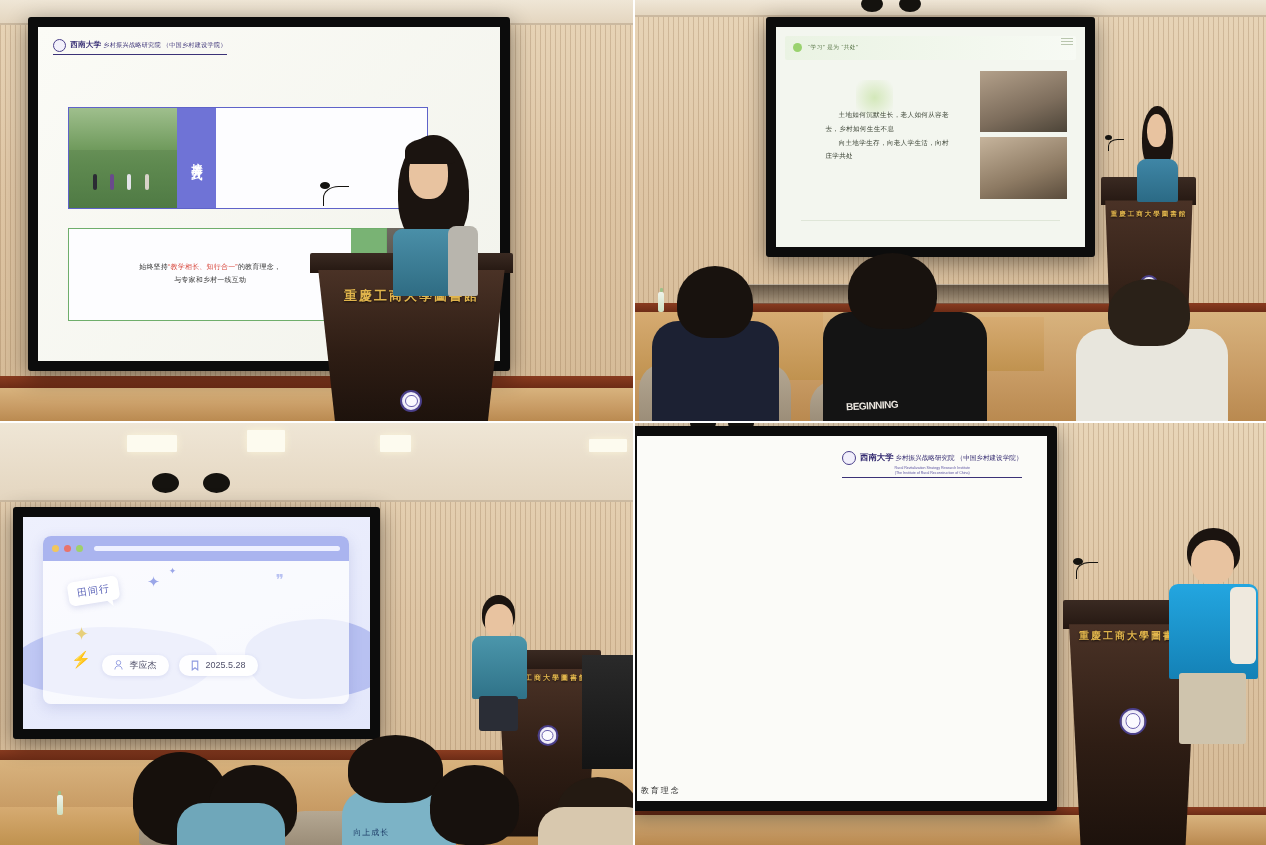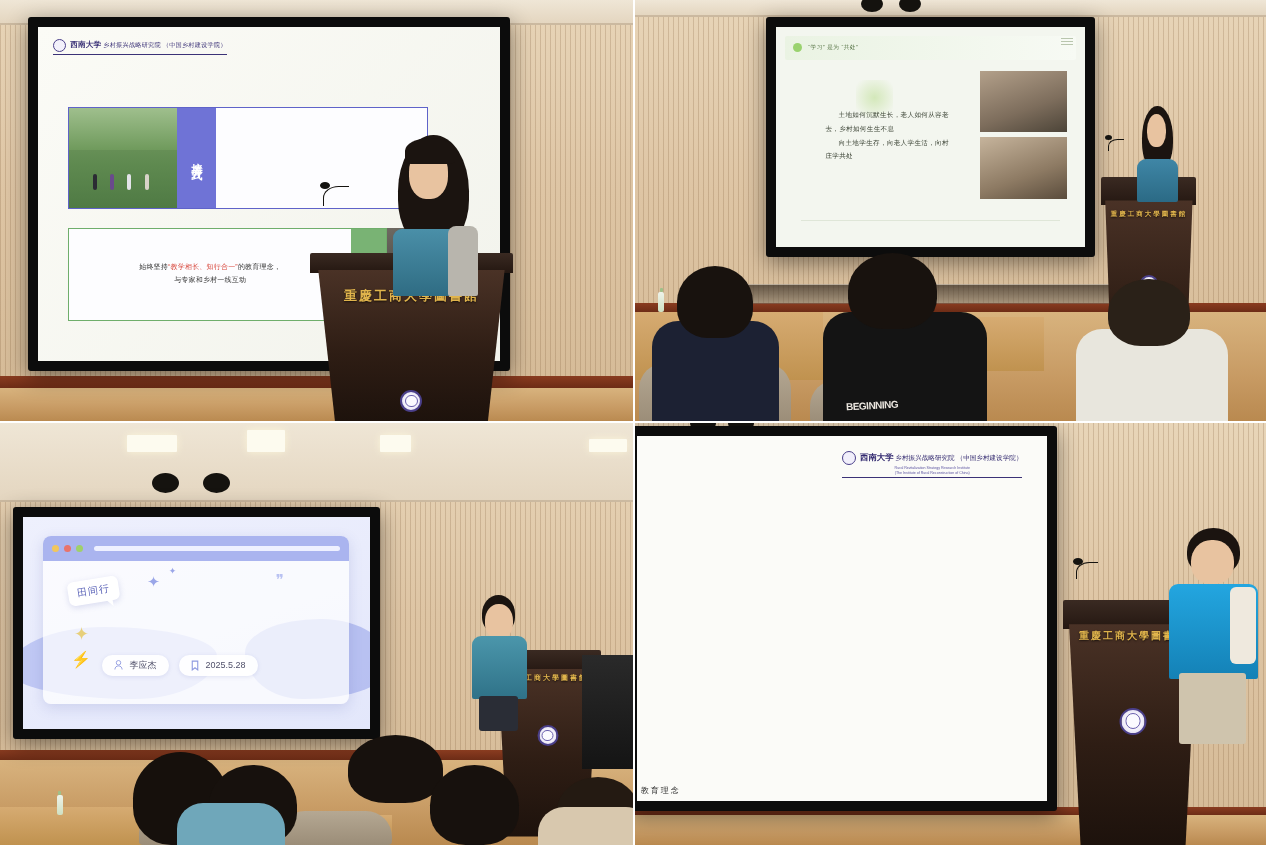--- a/index.html
+++ b/index.html
@@ -532,20 +532,23 @@
       <div class="bottle" style="left:9%; bottom:7%;"></div>
       <div class="desk" style="left:36%; bottom:1%; width:26%; height:6%;"></div>
 
       <div class="chair" style="left:22%; bottom:0; width:18%; height:9%;"></div>
       <div class="chair" style="left:44%; bottom:0; width:18%; height:8%;"></div>
 
       <div class="audience-head" style="left:21%; bottom:0; width:15%; height:22%; background:#16100c;"></div>
       <div class="audience-head" style="left:33%; bottom:0; width:14%; height:19%; background:#17110d;"></div>
       <div class="audience-body" style="left:28%; bottom:0; width:17%; height:10%; background:#6fa7ba;"></div>
 
+      <div class="audience-body" style="left:54%; bottom:0; width:18%; height:13%; background:#7cb3c6;">
+        <span style="position:absolute; left:10%; bottom:12%; font-size:8px; color:#21406b; letter-spacing:1px;">向上成长</span>
+      </div>
       <div class="audience-head" style="left:55%; bottom:10%; width:15%; height:16%; background:#17110d;"></div>
       <div class="audience-head" style="left:68%; bottom:0; width:14%; height:19%; background:#17110d;"></div>
       <div class="audience-head" style="left:88%; bottom:0; width:13%; height:16%; background:#241a12;"></div>
       <div class="audience-body" style="left:85%; bottom:0; width:18%; height:9%; background:#d8c8ae;"></div>
     </div>
   </div>
 
   <div class="panel">
     <div class="panel-inner">
       <div class="wall"></div>

